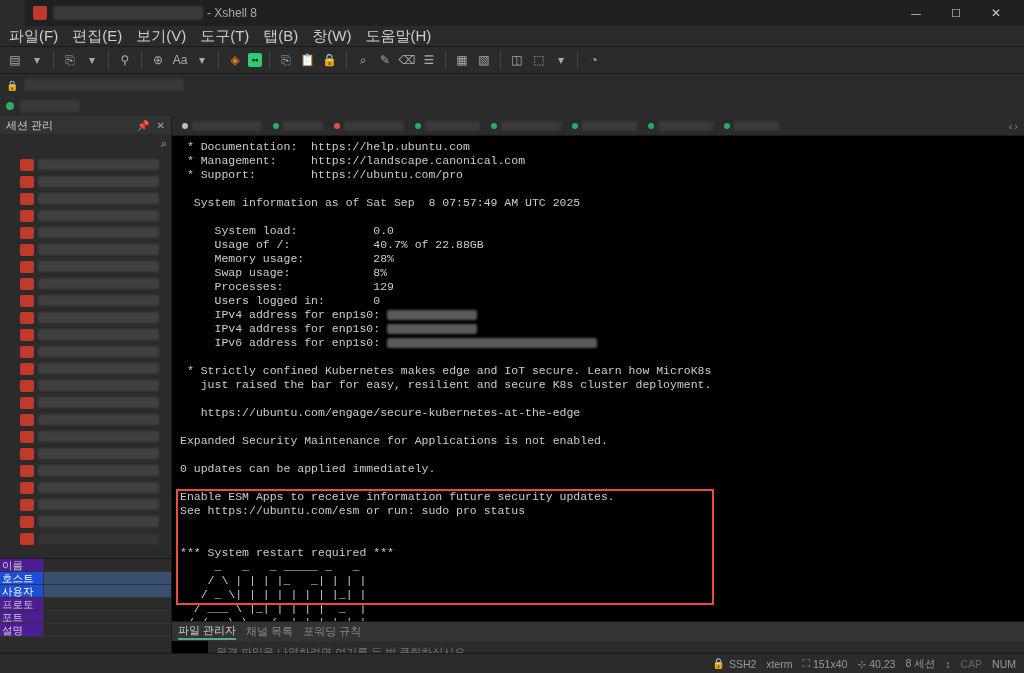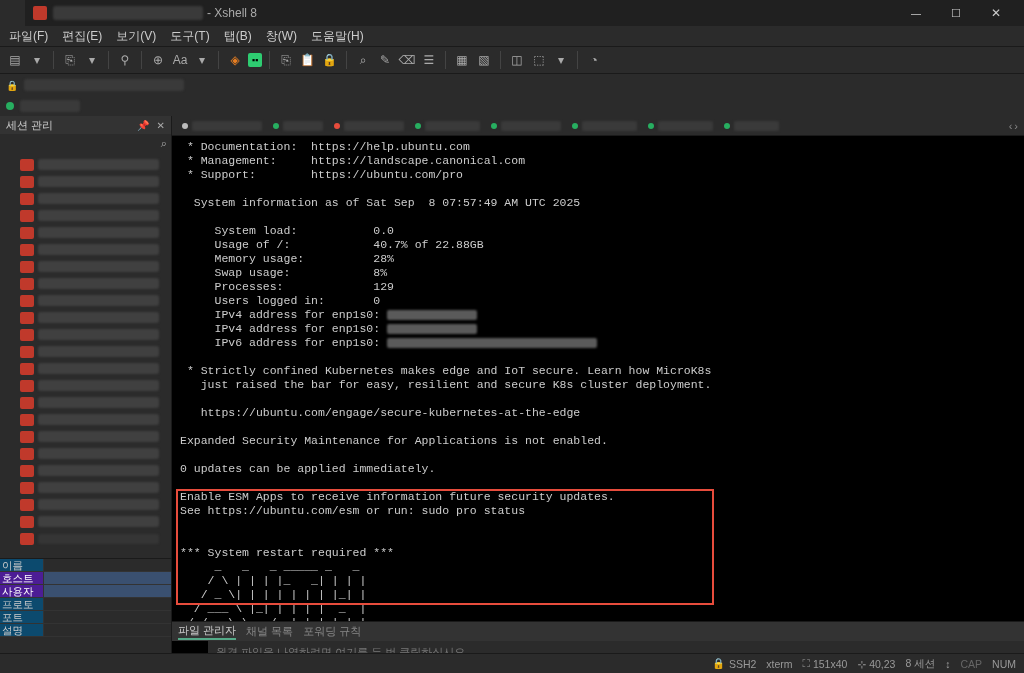--- a/index.html
+++ b/index.html
@@ -5,21 +5,21 @@
 * { margin:0; padding:0; box-sizing:border-box; }
 body { font-family:"Segoe UI",Tahoma,sans-serif; font-size:11px; background:#2b2b2b; color:#ccc; width:1024px; height:673px; overflow:hidden; }
 .titlebar { height:26px; background:#202020; display:flex; align-items:center; padding:0 8px; color:#aaa; font-size:12px;margin-left:25px; }
 .titlebar .icon { width:14px; height:14px; background:#c0392b; border-radius:2px; margin-right:6px; }
 .titlebar .blur { width:150px; height:14px; background:#3a3a3a; border-radius:3px; margin-right:4px; filter:blur(1px);}
 .titlebar .spacer { flex:1; }
 .winbtn { width:40px; height:26px; display:flex; align-items:center; justify-content:center; color:#ccc; }
 .minus::after{content:"—";font-size:10px;}
 .sq::after{content:"☐";font-size:11px;}
 .x::after{content:"✕";font-size:12px;}
-.menubar { height:20px; background:#2b2b2b; display:flex; padding:0 6px; gap:8px; color:#ccc; font-size:12px; align-items:center; }
+.menubar { height:20px; background:#2b2b2b; display:flex; padding:0 6px; gap:8px; color:#ccc; font-size:15px; align-items:center; }
 .menubar span { padding:2px 3px; }
 .toolbar { height:28px; background:#2b2b2b; border-top:1px solid #1a1a1a; border-bottom:1px solid #1a1a1a; display:flex; align-items:center; padding:0 6px; gap:4px; }
 .toolbar .tbtn { width:18px; height:18px; display:flex; align-items:center; justify-content:center; color:#aaa; font-size:12px; }
 .toolbar .divider { width:1px; height:18px; background:#444; margin:0 3px; }
 .tbtn.active{color:#e67e22;}
 .addressbar { height:22px; background:#2b2b2b; display:flex; align-items:center; padding:0 6px; gap:6px; }
 .addressbar .lock{color:#aaa;font-size:10px;}
 .addressbar .blur { width:160px; height:12px; background:#3a3a3a; border-radius:3px; filter:blur(1px);}
 .tabstrip { height:20px; background:#2b2b2b; display:flex; align-items:center; padding:0 6px; gap:6px; }
 .tabstrip .dot{width:8px;height:8px;border-radius:50%;background:#27ae60;}
@@ -28,23 +28,23 @@
 .sidebar { width:172px; background:#2b2b2b; border-right:1px solid #1a1a1a; display:flex; flex-direction:column; }
 .sidehead { height:18px; background:#333; display:flex; align-items:center; padding:0 6px; font-size:11px; justify-content:space-between; }
 .sidehead .icons span{margin-left:4px;font-size:10px;color:#aaa;}
 .sessions { flex:1; overflow:hidden; padding:4px 2px; }
 .srow { display:flex; align-items:center; height:17px; padding-left:18px; }
 .srow .ficon{width:14px;height:12px;border-radius:2px;background:#c0392b;margin-right:4px;}
 .srow .blur{flex:1;height:11px;background:#404040;border-radius:3px;margin-right:10px;filter:blur(1px);}
 .srow.lastline .blur{background:#353535;height:10px;}
 .propgrid { background:#2b2b2b; border-top:1px solid #1a1a1a; }
 .propgrid .prow { display:flex; height:13px; font-size:10.5px; }
-.propgrid .pk { width:44px; background:#0c4a6e; padding-left:2px; color:#ccc; border-right:1px solid #333; border-bottom:1px solid #333;}
+.propgrid .pk { width:44px; background:#4c1d95; padding-left:2px; color:#ccc; border-right:1px solid #333; border-bottom:1px solid #333;}
 .propgrid .pv { flex:1; background:#2b2b2b; border-bottom:1px solid #333;}
-.propgrid .prow.sel .pk{background:#4c1d95;color:#fff;}
+.propgrid .prow.sel .pk{background:#1d4ed8;color:#fff;}
 .propgrid .prow.sel .pv{background:#3a5070;}
 .content { flex:1; display:flex; flex-direction:column; background:#000; }
 .conttabs { height:20px; background:#2b2b2b; display:flex; align-items:center; padding:0 6px; gap:3px; border-bottom:1px solid #1a1a1a;}
 .conttabs .ct { height:16px;display:flex;align-items:center;padding:0 4px;}
 .conttabs .ct .dot{width:6px;height:6px;border-radius:50%;margin-right:4px;}
 .conttabs .ct .blur{width:70px;height:10px;background:#3a3a3a;border-radius:2px;filter:blur(1px);}
 .conttabs .arrows{margin-left:auto;color:#888;display:flex;gap:2px;}
 .term { flex:1; background:#000; color:#ccc; font-family:"Consolas","Courier New",monospace; font-size:11.5px; line-height:14px; padding:4px 8px; white-space:pre; overflow:hidden; position:relative;}
 .term .blurspan{display:inline-block;height:10px;background:#5a5a5a;border-radius:2px;vertical-align:middle;filter:blur(1px);}
 .term .redbox { position:absolute; border:2px solid #e74c3c; pointer-events:none; }

